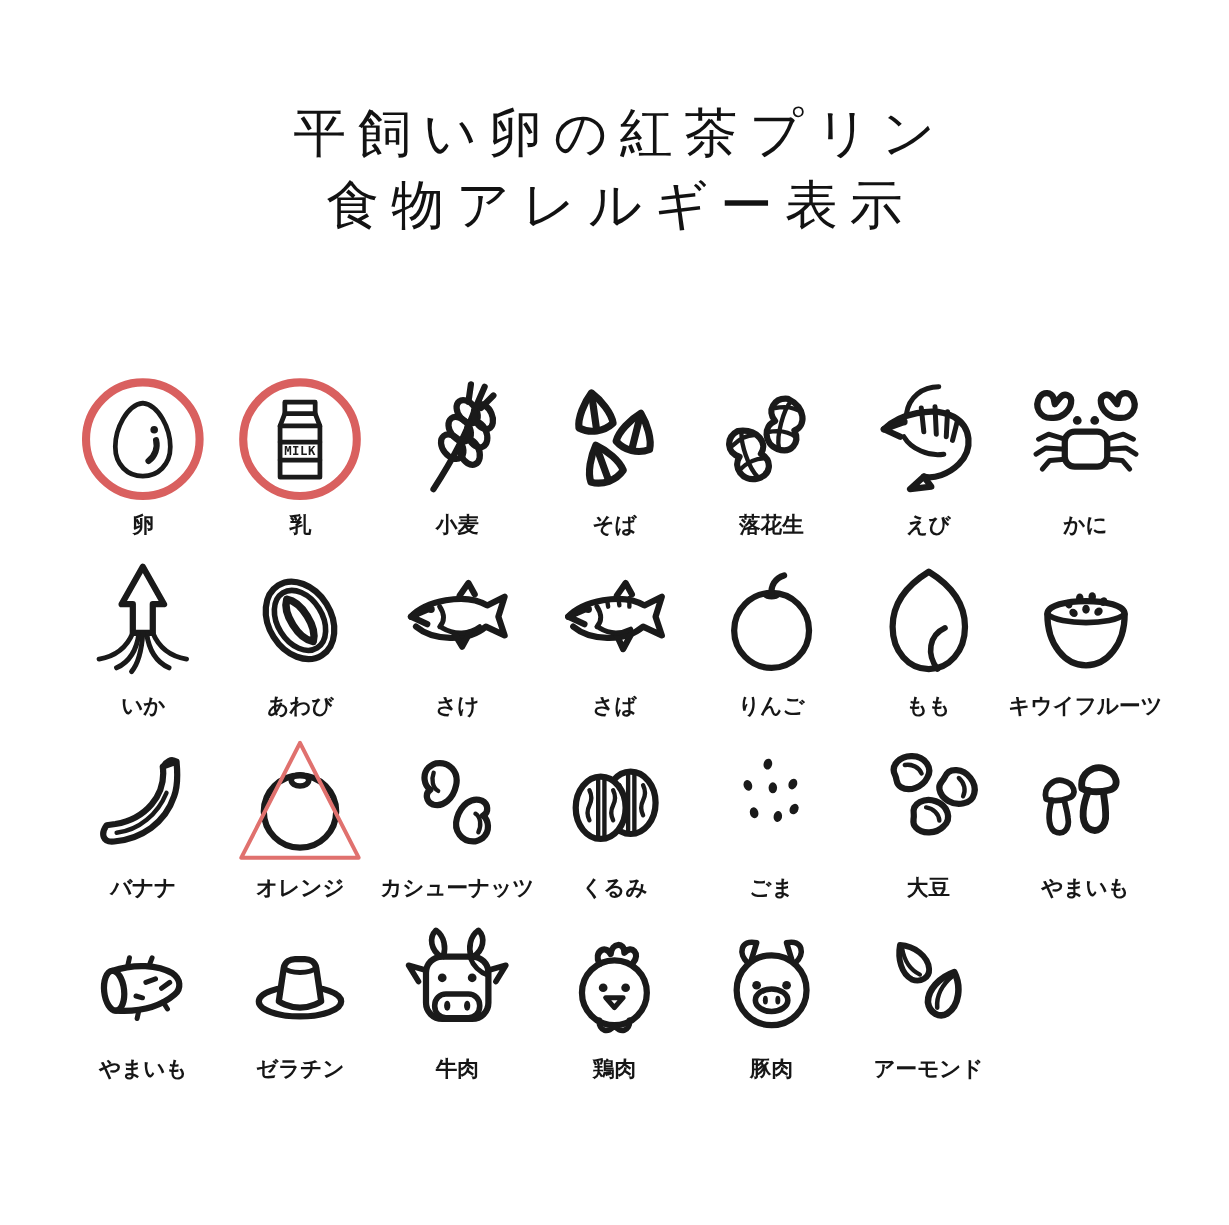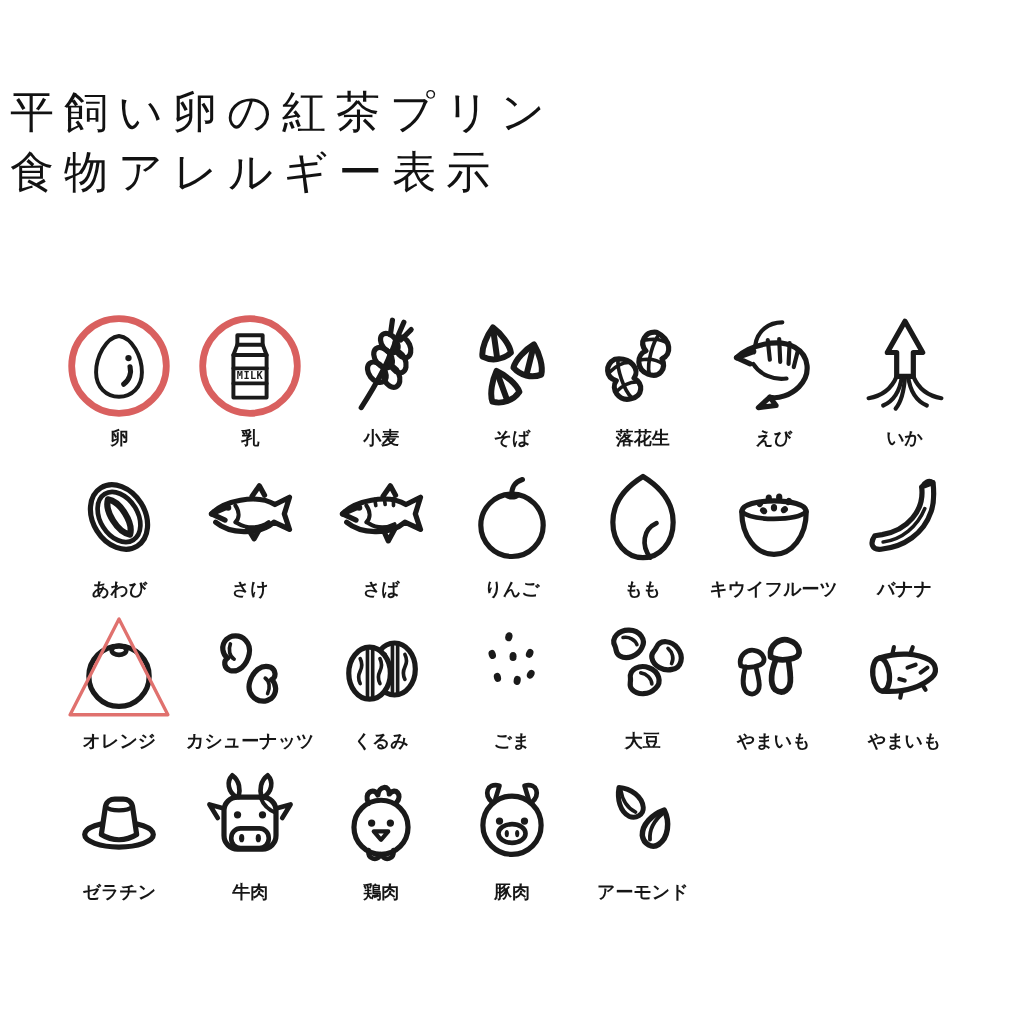--- a/index.html
+++ b/index.html
@@ -1,20 +1,20 @@
 <!DOCTYPE html>
 <html><head>
 <meta charset="utf-8">
 <style>
   html,body{margin:0;padding:0;}
   body{
     width:1024px;height:1021px;overflow:hidden;background:#ffffff;
     font-family:"DejaVu Sans","Liberation Sans",sans-serif;color:#1a1a1a;
   }
-  .title-block{padding-top:90px;}
+  .title-block{padding-top:90px;text-align:center;}
   .title-line{
     font-size:44px;line-height:1.0;font-weight:500;color:#121212;
     letter-spacing:10px;text-indent:10px;white-space:nowrap;
   }
   .title-line + .title-line{margin-top:16px;}
   .allergen-grid{
     width:916px;margin:120px auto 0 auto;
     display:grid;grid-template-columns:repeat(7,1fr);row-gap:16px;
   }
   .cell{display:flex;flex-direction:column;align-items:center;}
@@ -134,20 +134,36 @@
         <path d="M14 42 L28 37 M14 42 L27 48"></path>
         <circle class="f" cx="30" cy="36" r="3"></circle>
         <path d="M44 25 L46 44 M55 24 L56 46 M65 28 L64 48 M73 35 L69 51" style="stroke-width:4"></path>
         <path d="M30 48 C36 58 50 64 62 62" style="stroke-width:4"></path>
         <path d="M46 80 L35 90 L52 88 Z"></path>
       </svg>
     </div>
     <div class="cell-label">えび</div>
   </div>
 
+  <div class="cell">
+    <div class="iconwrap">
+      <svg class="glyph" viewBox="0 0 100 100">
+        <rect x="33" y="44" width="34" height="28" rx="8"></rect>
+        <circle class="f" cx="43" cy="35" r="3.5"></circle>
+          <circle class="f" cx="57" cy="35" r="3.5"></circle>
+        <path d="M22 33 C13 33 8 24 13 16 C16 12 22 12 24 17 L25 22 L29 17 C33 12 39 15 38 21 C37 28 30 33 24 33 Z"></path>
+        <g transform="translate(100 0) scale(-1 1)">
+            <path d="M22 33 C13 33 8 24 13 16 C16 12 22 12 24 17 L25 22 L29 17 C33 12 39 15 38 21 C37 28 30 33 24 33 Z"></path>
+          </g>
+        <path d="M33 50 L20 46 L12 50 M33 58 L18 57 L10 62 M33 66 L21 67 L15 74" style="stroke-width:4"></path>
+        <path d="M67 50 L80 46 L88 50 M67 58 L82 57 L90 62 M67 66 L79 67 L85 74" style="stroke-width:4"></path>
+      </svg>
+    </div>
+    <div class="cell-label">かに</div>
+  </div>
 
   <div class="cell">
     <div class="iconwrap">
       <svg class="glyph" viewBox="0 0 100 100">
         <path d="M50 7 L67 37 L58 37 L58 60 L42 60 L42 37 L33 37 Z"></path>
         <path d="M42 60 C37 72 27 79 15 81" style="stroke-width:4"></path>
         <path d="M47 60 C45 75 38 84 29 88" style="stroke-width:4"></path>
         <path d="M53 60 C55 75 62 84 71 88" style="stroke-width:4"></path>
         <path d="M58 60 C63 72 73 79 85 81" style="stroke-width:4"></path>
         <path d="M50 60 C49 76 46 85 41 91" style="stroke-width:4"></path>

